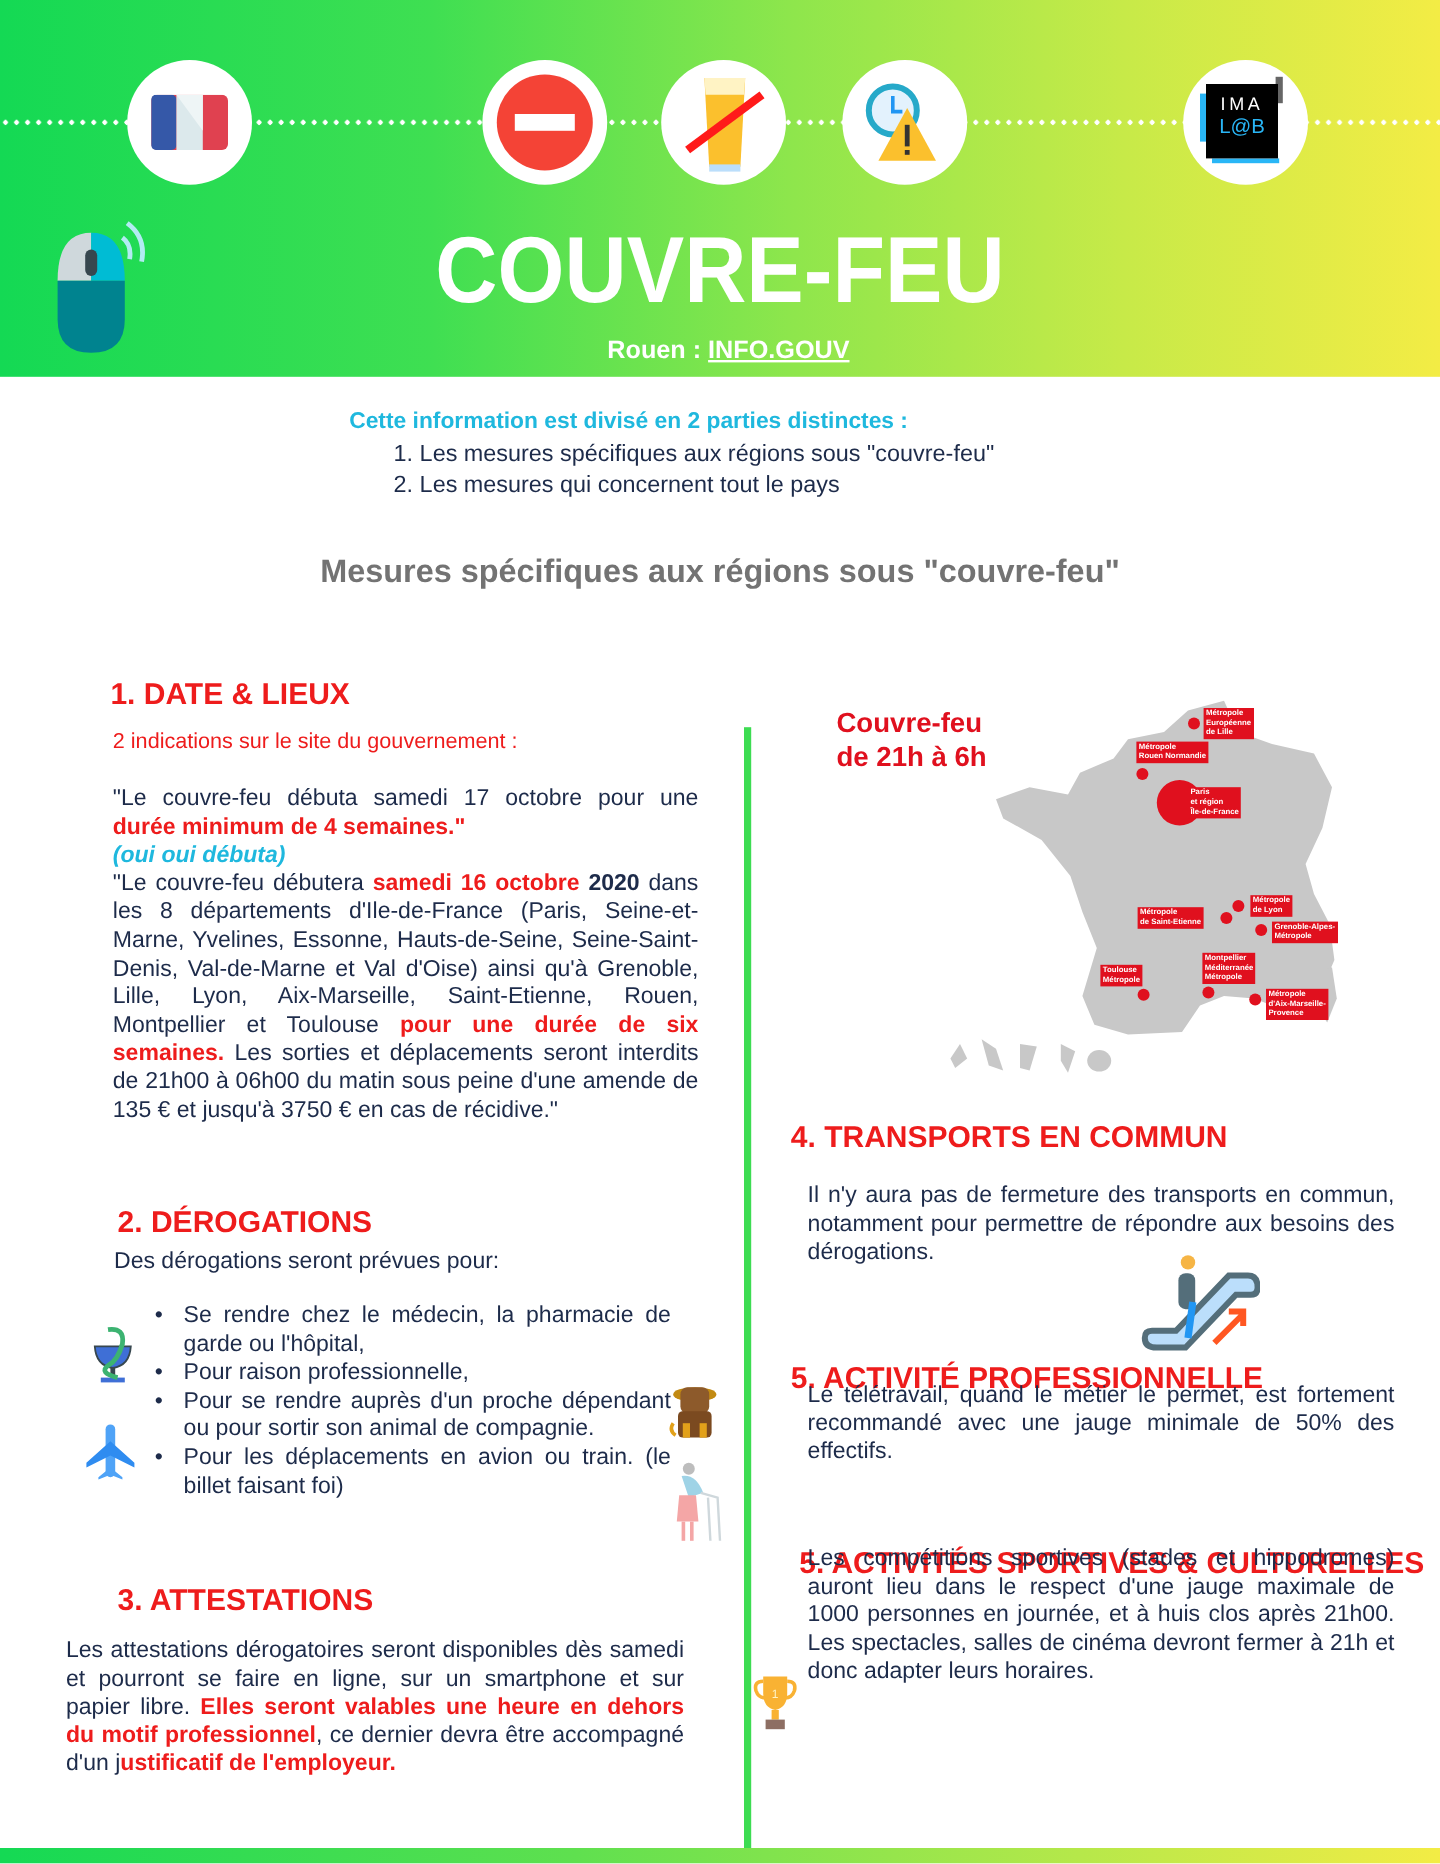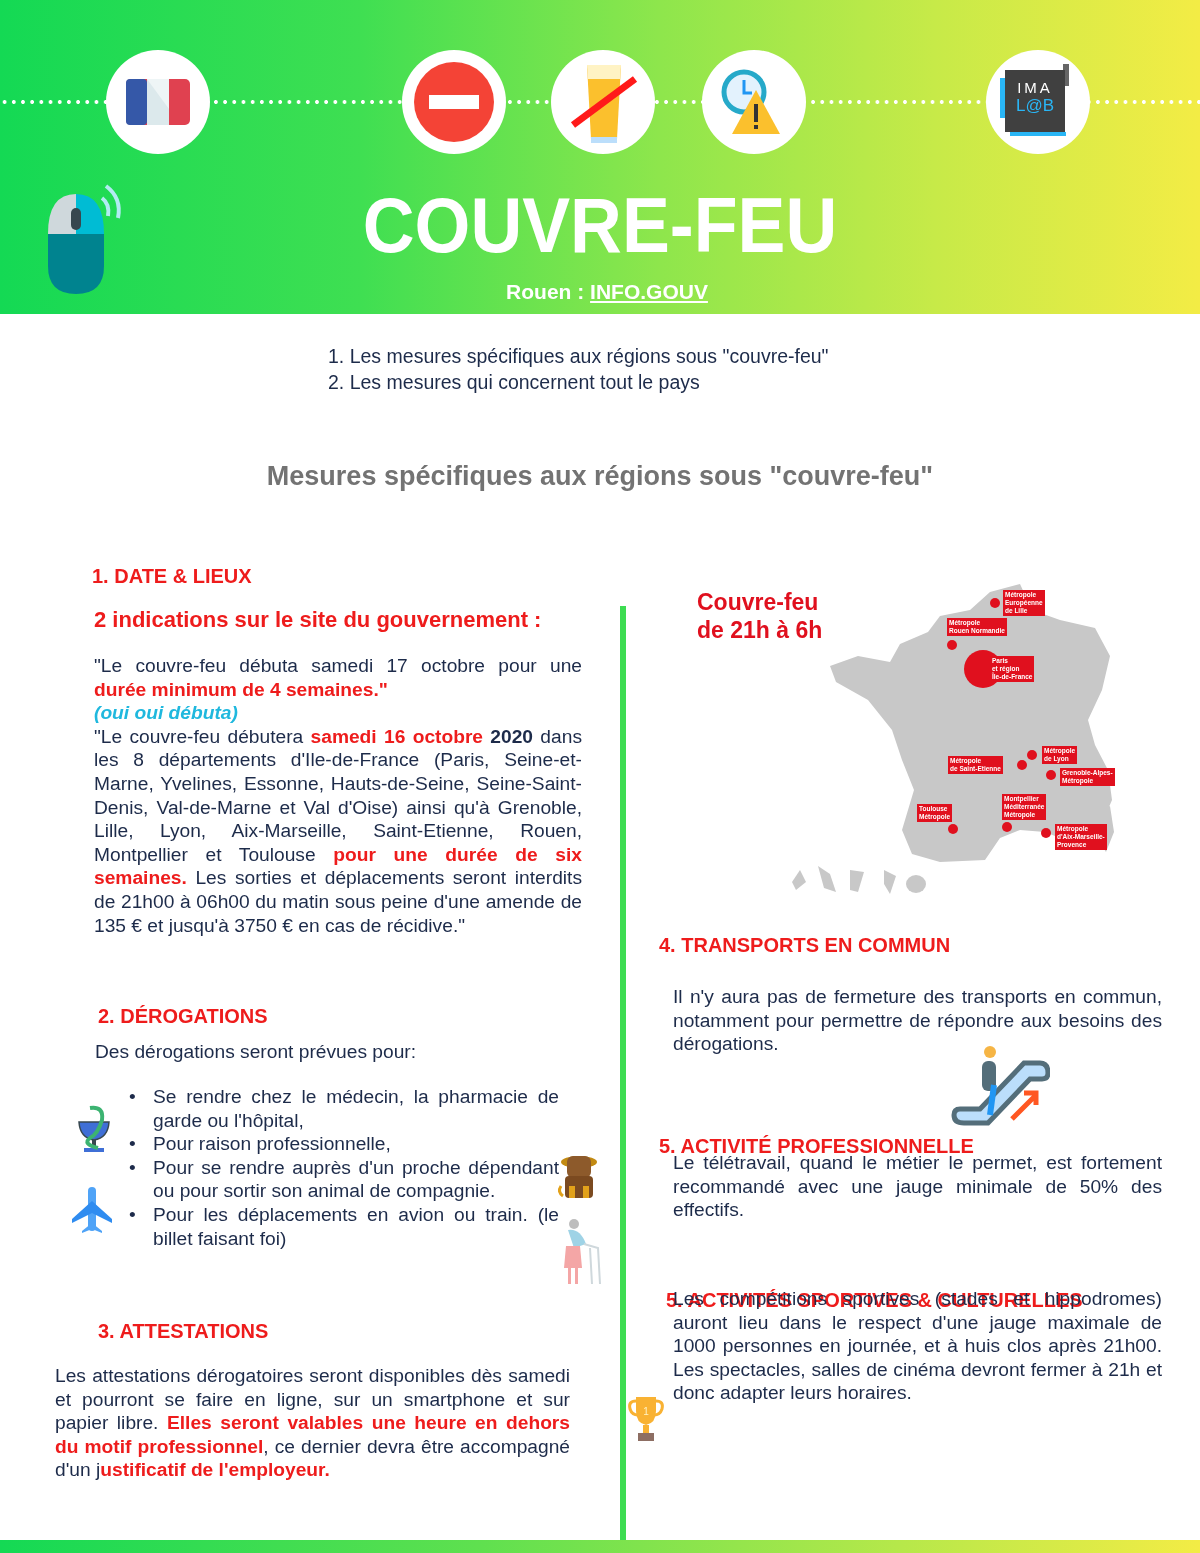--- a/index.html
+++ b/index.html
@@ -40,22 +40,22 @@
     position: absolute; left: 0; width: 1200px; top: 461px; text-align: center;
     color: #737373; font-weight: bold; font-size: 27px;
   }
 
   .divider { position: absolute; left: 620px; top: 606px; width: 6px; height: 934px; background: #3ddc52; }
   .bottom-band {
     position: absolute; left: 0; top: 1540px; width: 1200px; height: 13px;
     background: linear-gradient(90deg, #14d954 0%, #5fe04f 40%, #b6e84a 75%, #f3ec45 100%);
   }
 
-  .h-red { position: absolute; color: #ee1c1c; font-weight: bold; font-size: 20px; white-space: nowrap; }
-  .sub-red { position: absolute; color: #ee1c1c; font-weight: bold; font-size: 22px; }
+  .h-red { position: absolute; color: #ee1c1c; font-weight: bold; font-size: 25px; white-space: nowrap; }
+  .sub-red { position: absolute; color: #ee1c1c; font-weight: normal; font-size: 18px; }
   .para { position: absolute; font-size: 19.2px; line-height: 23.6px; text-align: justify; color: #1d2b4a; }
   .red { color: #ee1c1c; font-weight: bold; }
   .navy { color: #1d2b4a; font-weight: bold; }
   .italic-cyan { color: #1fb8de; font-weight: bold; font-style: italic; }
 
   .bullets { position: absolute; left: 129px; top: 1085px; width: 430px; list-style: none; }
   .bullets li { position: relative; padding-left: 24px; font-size: 19.2px; line-height: 23.6px; text-align: justify; }
   .bullets li::before { content: "•"; position: absolute; left: 0; top: 0; }
 
   .map-wrap { position: absolute; left: 640px; top: 570px; width: 520px; height: 340px; }
@@ -105,21 +105,21 @@
       <rect x="40" y="42" width="4" height="18" fill="#333"></rect>
       <rect x="40" y="63" width="4" height="4" fill="#333"></rect>
     </svg>
   </div>
 
   <div class="circle" style="left:986px;">
     <div style="position:relative;width:66px;height:64px;">
       <div style="position:absolute;left:-5px;top:8px;width:8px;height:40px;background:#29b6f6;"></div>
       <div style="position:absolute;left:5px;top:62px;width:56px;height:4px;background:#29b6f6;"></div>
       <div style="position:absolute;left:58px;top:-6px;width:6px;height:22px;background:#666;"></div>
-      <div style="position:absolute;left:0;top:0;width:60px;height:62px;background:#404040;text-align:center;">
+      <div style="position:absolute;left:0;top:0;width:60px;height:62px;background:#000000;text-align:center;">
         <div style="color:#fff;font-size:15px;letter-spacing:3px;margin-top:10px;line-height:16px;">IMA</div>
         <div style="color:#29b6f6;font-size:17px;font-weight:normal;line-height:20px;">L@B</div>
       </div>
     </div>
   </div>
 
   <svg style="position:absolute;left:44px;top:182px;" width="86" height="116" viewBox="0 0 86 116">
     <path d="M4 52 Q4 12 32 12 L32 52 Z" fill="#cfd8dc"></path>
     <path d="M60 52 Q60 12 32 12 L32 52 Z" fill="#00bcd4"></path>
     <path d="M4 52 H60 V84 Q60 112 32 112 Q4 112 4 84 Z" fill="#00838f"></path>
@@ -128,20 +128,21 @@
     <path d="M62 4 Q78 16 74 36" stroke="#b2ebf2" stroke-width="4" fill="none"></path>
   </svg>
 
   <div class="title">COUVRE-FEU</div>
   <div class="source">
     <span>Rouen : </span><a href="#">INFO.GOUV</a>
   </div>
 </div>
 
 <div class="intro">
+  <div class="intro-title">Cette information  est divisé en 2 parties distinctes  :</div>
   <ul class="intro-list">
     <li>1. Les mesures spécifiques aux régions sous "couvre-feu"</li>
     <li>2. Les mesures qui concernent tout le pays</li>
   </ul>
 </div>
 
 <div class="section-title">Mesures spécifiques aux régions sous "couvre-feu"</div>
 
 <div class="h-red" style="left:92px;top:565px;">1. DATE &amp; LIEUX</div>
 <div class="sub-red" style="left:94px;top:607px;">2 indications sur le site du gouvernement :</div>

